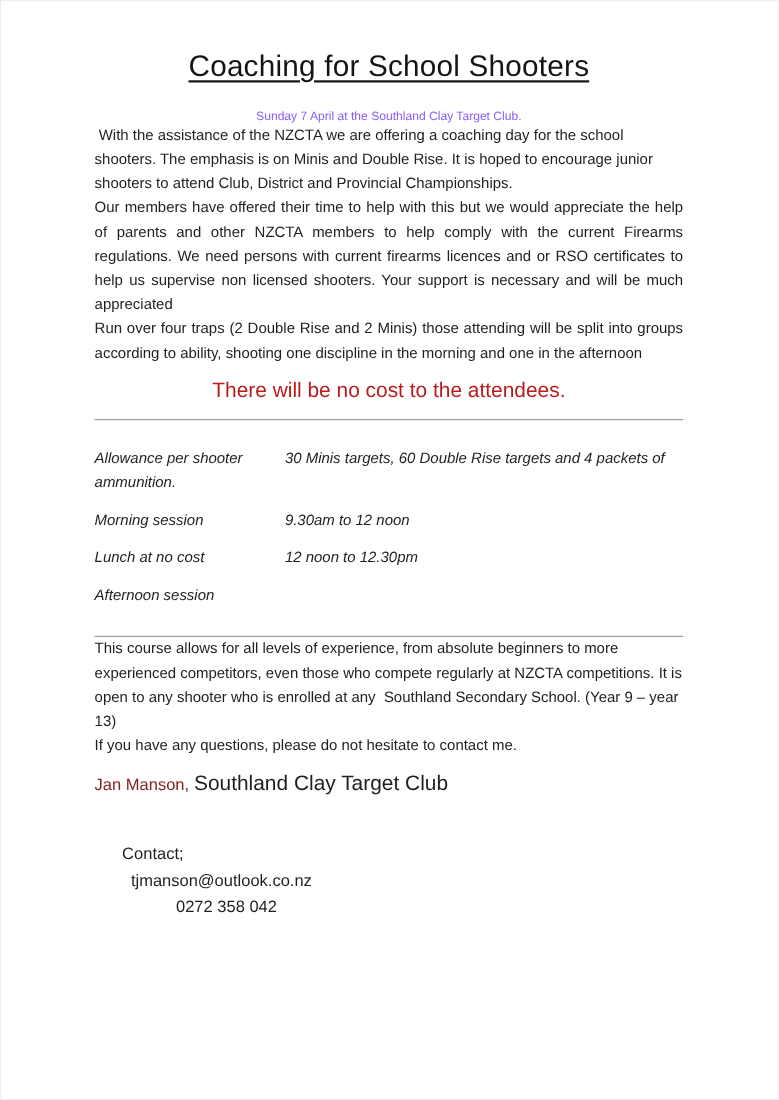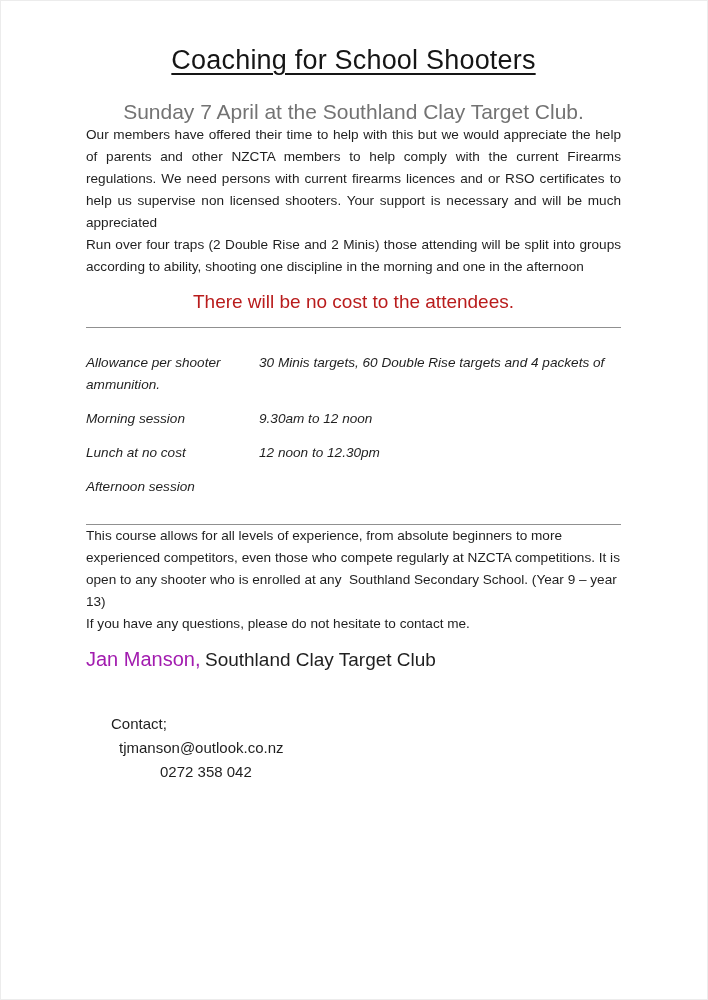--- a/index.html
+++ b/index.html
@@ -29,22 +29,22 @@
     font-weight: 400;
     letter-spacing: 0.2px;
     text-decoration: underline;
     text-decoration-thickness: 2px;
     text-underline-offset: 4px;
     color: #151515;
   }
   .doc-subtitle {
     margin: 24px 0 0 0;
     text-align: center;
-    font-size: 21px;
-    color: #737373;
+    font-size: 11px;
+    color: #8b5cf6;
   }
   p.body-par {
     font-size: 13.6px;
     line-height: 22px;
     margin: 0;
     white-space: pre-wrap;
   }
   .par-intro     { margin-top: 21px; text-align: left; }
   .par-members   { margin-top: 13px; text-align: justify; }
   .par-traps     { margin-top: 14px; text-align: justify; }
@@ -86,22 +86,22 @@
     white-space: pre-wrap;
   }
   .par-course       { margin-top: 13px; text-align: left; }
   .par-organisation { margin-top: 13px; text-align: justify; }
   .par-questions    { margin-top: 13px; text-align: left; }
   .signature {
     margin-top: 12px;
     line-height: 24px;
   }
   .signature-name {
-    font-size: 20px;
-    color: #a21caf;
+    font-size: 15px;
+    color: #7f1d1d;
   }
   .signature-org {
     font-size: 19px;
     color: #1f1f1f;
   }
   .contact-line {
     margin-top: 15px;
     font-size: 15px;
     line-height: 24px;
     white-space: pre-wrap;
@@ -113,20 +113,21 @@
 </head>
 <body>
 
 <div class="page">
   <div class="content">
 
     <h1 class="doc-title">Coaching for School Shooters</h1>
 
     <div class="doc-subtitle">Sunday 7 April at the Southland Clay Target Club.</div>
 
+    <p class="body-par par-intro"> With the assistance of the NZCTA we are offering a coaching day for the school shooters. The emphasis is on Minis and Double Rise. It is hoped to encourage junior shooters to attend Club, District and Provincial Championships.</p>
 
     <p class="body-par par-members">Our members have offered their time to help with this but we would appreciate the help of parents and other NZCTA members to help comply with the current Firearms regulations. We need persons with current firearms licences and or RSO certificates to help us supervise non licensed shooters. Your support is necessary and will be much appreciated</p>
 
     <p class="body-par par-traps">Run over four traps (2 Double Rise and 2 Minis) those attending will be split into groups according to ability, shooting one discipline in the morning and one in the afternoon</p>
 
     <div class="no-cost-heading">There will be no cost to the attendees.</div>
 
     <hr class="rule rule-1">
 
     <div class="schedule">

